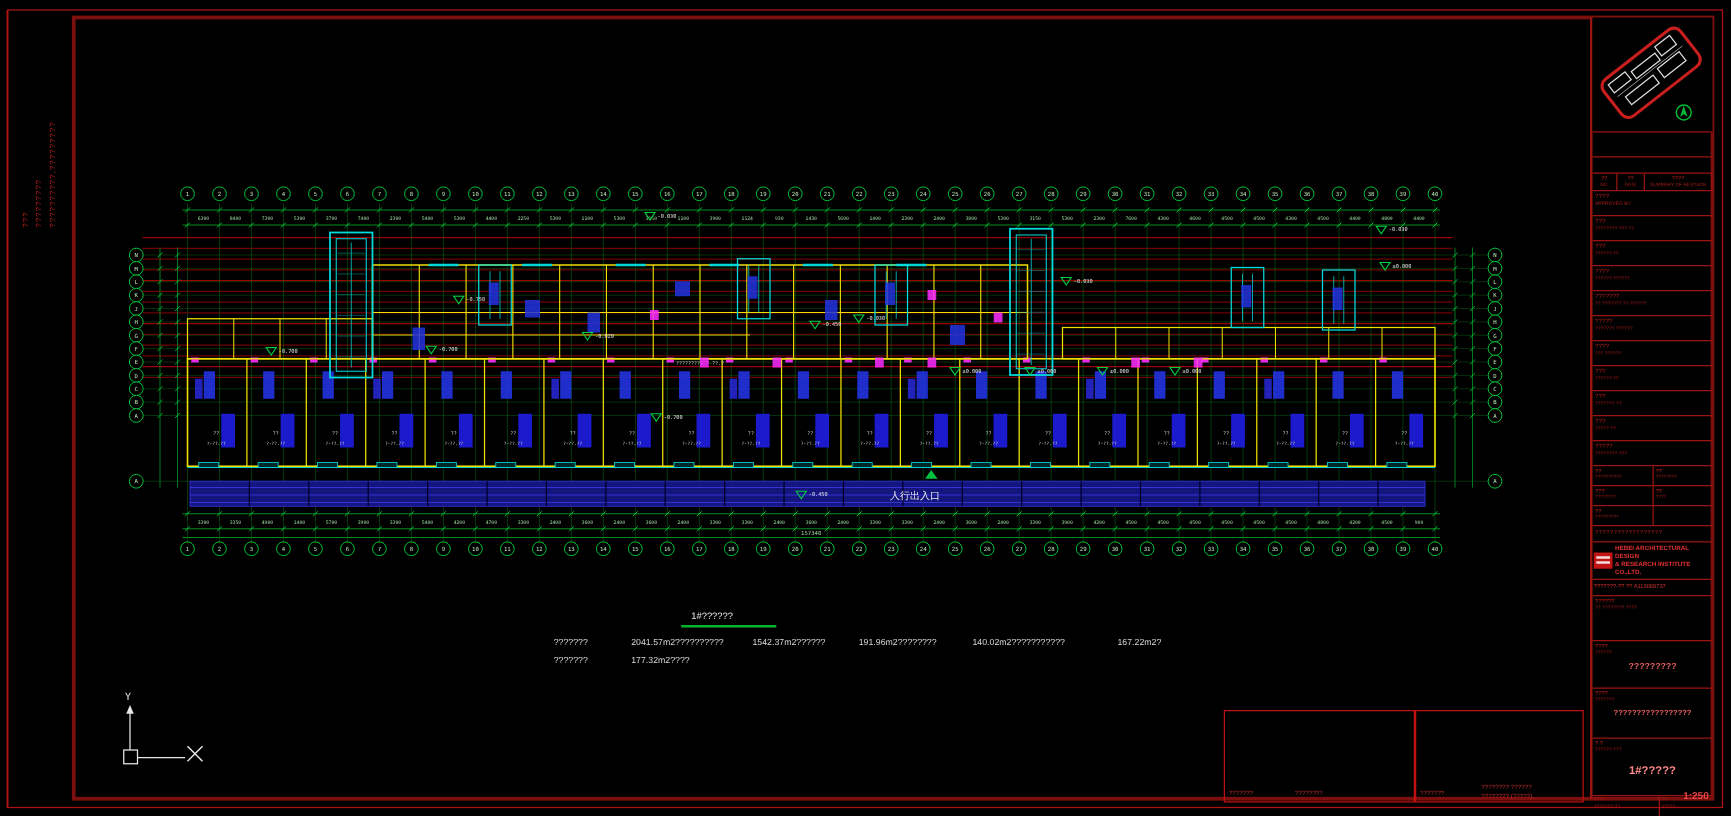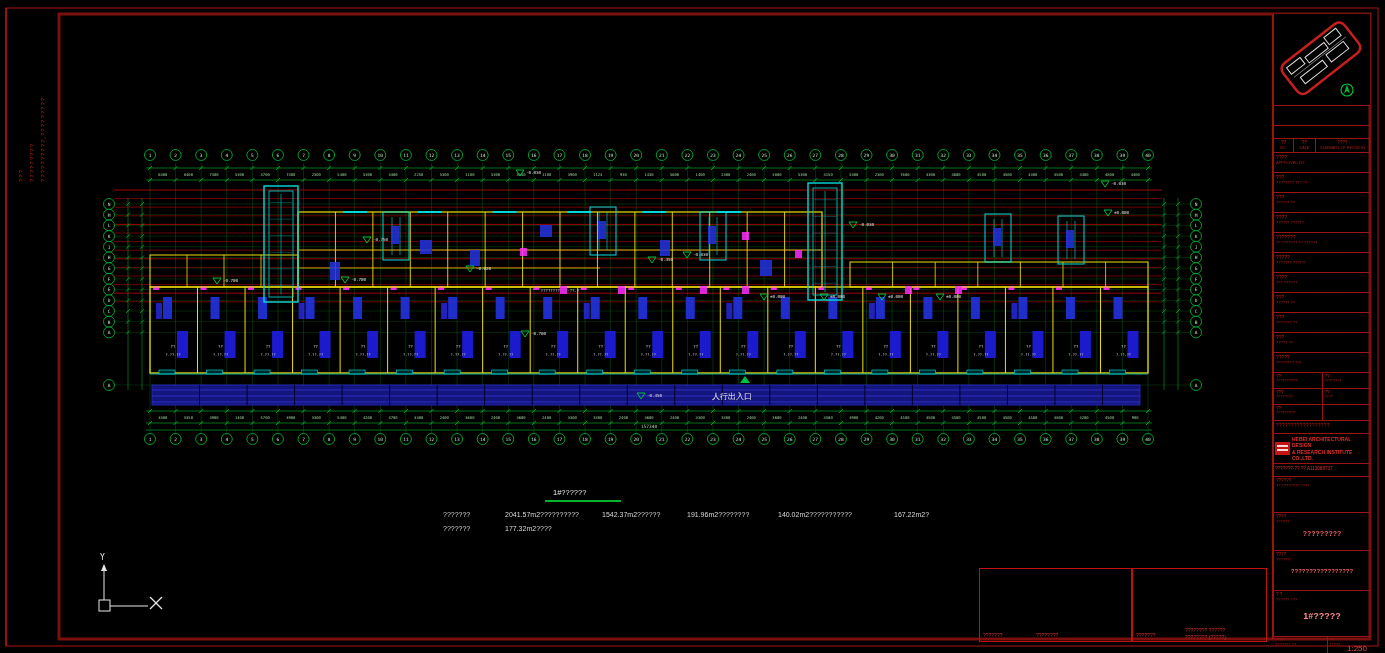--- a/index.html
+++ b/index.html
@@ -49,21 +49,21 @@
   .tb-box .lbl .en{color:#a81d1d;font-size:4px;display:block;}
   .tb-box .val{display:block;text-align:center;color:#ef6060;font-weight:bold;}
   .tb-superv{height:36px;}
   .tb-client{height:38px;}  .tb-client .val{font-size:7px;margin-top:6px;}
   .tb-project{height:40px;} .tb-project .val{font-size:6px;margin-top:6px;}
   .tb-drawing{height:46px;} .tb-drawing .val{font-size:9px;margin-top:9px;color:#ff8a8a;}
   .tb-bottom{height:38px;display:grid;grid-template-columns:54px 1fr;grid-template-rows:19px 19px;border-bottom:none;}
   .tb-bottom>div{border-right:1px solid #9a1412;border-bottom:1px solid #9a1412;padding:1px;position:relative;}
   .tb-bottom>div:nth-child(2n){border-right:none;}
   .tb-bottom .tag{font-size:4px;line-height:1.2;color:#a81d1d;}
-  .tb-bottom .big{position:absolute;right:3px;bottom:2px;font-size:8px;font-weight:normal;color:#e84848;}
+  .tb-bottom .big{position:absolute;right:3px;bottom:14px;font-size:8px;font-weight:bold;color:#e84848;}
 </style>
 </head>
 <body>
 
 <div class="sheet">
 
   <svg id="plan-svg" width="1385" height="653">
       <g>
         <rect x="6" y="8" width="1372" height="638" fill="none" stroke="#b01212" stroke-width="1"></rect>
         <rect x="59" y="14" width="1311" height="625" fill="none" stroke="#7c100e" stroke-width="3"></rect>

